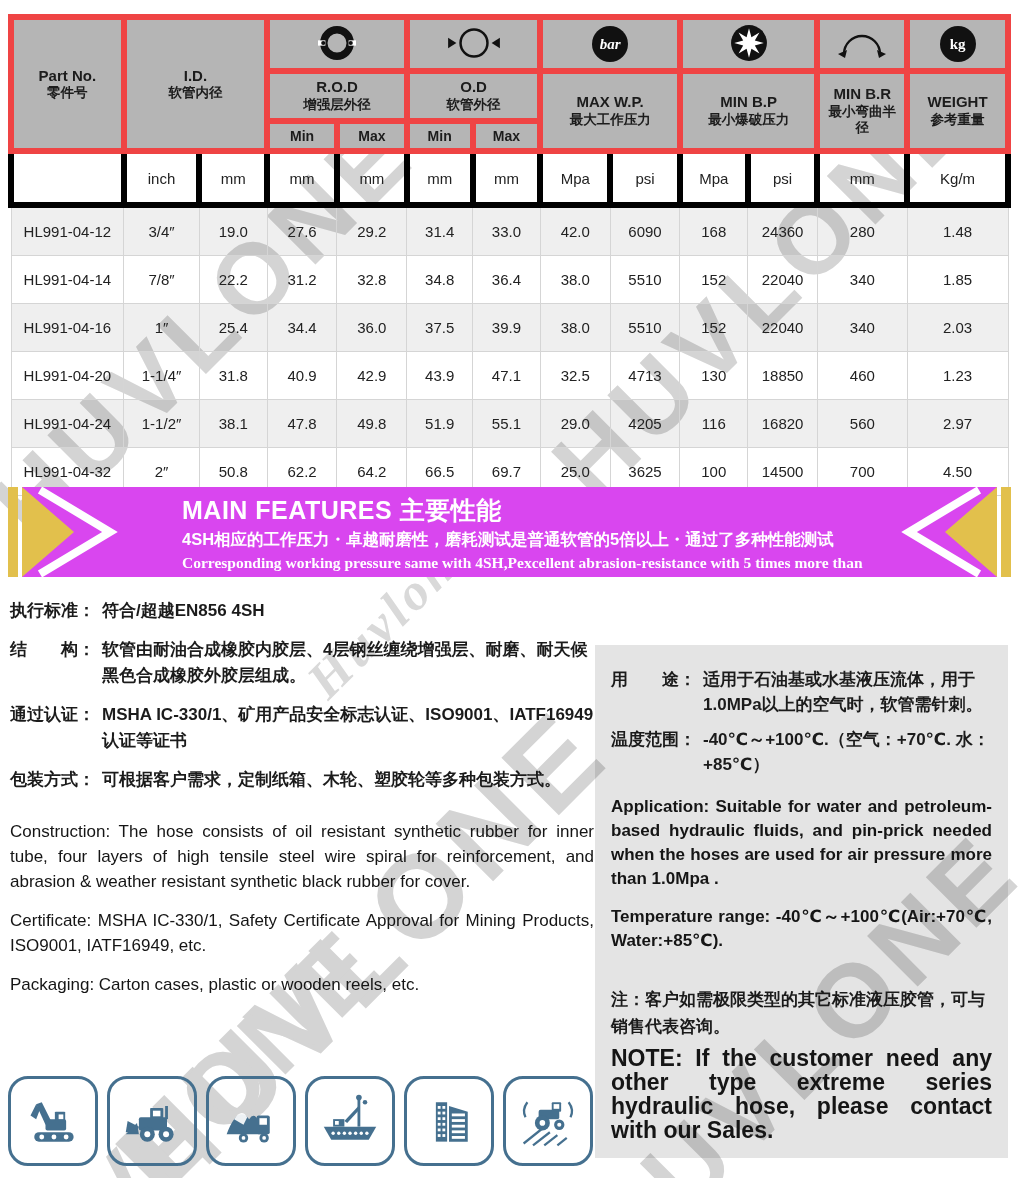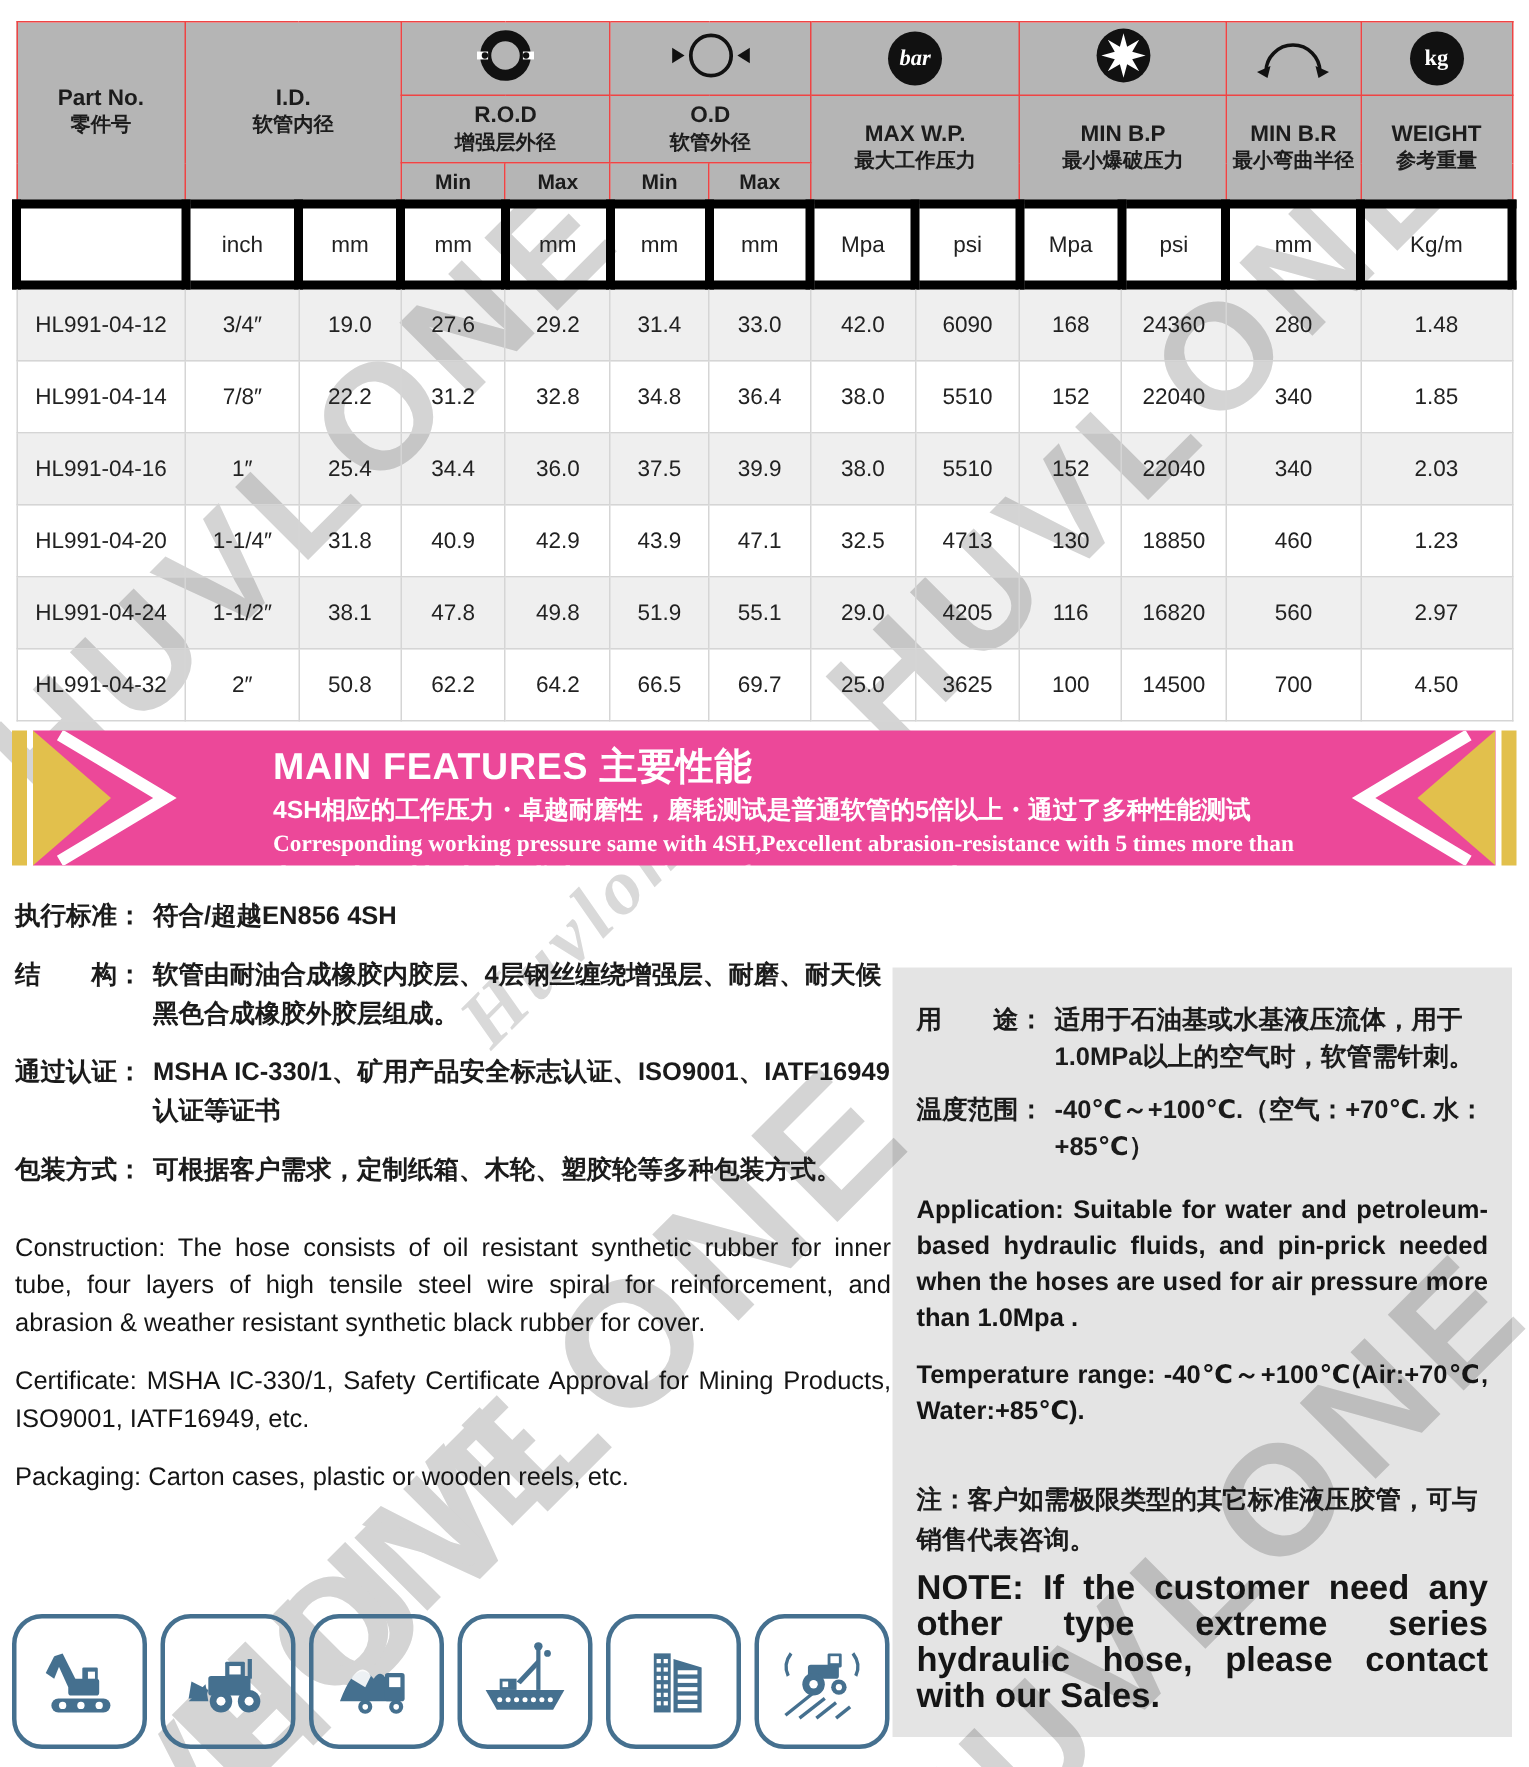--- a/index.html
+++ b/index.html
@@ -15,37 +15,37 @@
   .wm4{left:560px;top:1210px;font-size:104px;}
   .wm5{left:-60px;top:1290px;font-size:100px;}
   .wm6{left:295px;top:668px;font-size:52px;font-family:"Liberation Serif",serif;
        font-style:italic;letter-spacing:4px;color:#d9d9d9;}
   .content{position:relative;z-index:1;}
 
   
   table.spec{position:absolute;top:14px;left:8px;width:1003px;border-collapse:collapse;
              table-layout:fixed;font-size:15px;}
   table.spec th,table.spec td{text-align:center;vertical-align:middle;padding:0 2px;}
-  thead th{background:#b5b5b5;border:1px solid #ef4444;color:#1c1c1c;font-weight:bold;}
+  thead th{background:#b5b5b5;border:6px solid #ef4444;color:#1c1c1c;font-weight:bold;}
   tr.icons-row th{height:48px;}
   tr.labels-row th{height:44px;line-height:1.25;}
   tr.minmax-row th{height:24px;font-size:14px;}
   .hdr-en{font-size:15px;font-weight:bold;}
   .hdr-zh{font-size:13.5px;font-weight:bold;}
   tr.units-row td{height:48px;background:transparent;border:6px solid #000000;font-size:15px;}
   tbody.data tr td{height:47px;border:1px solid #d5d5d5;}
   tbody.data tr.alt td{background:rgba(0,0,0,0.063);}
   .circle-badge{display:inline-flex;align-items:center;justify-content:center;
     width:36px;height:36px;border-radius:50%;background:#111;color:#fff;
     font-family:"Liberation Serif",serif;font-weight:bold;font-size:15px;}
 
   
   .banner{position:absolute;top:487px;left:8px;width:1003px;height:90px;display:flex;align-items:stretch;}
   .vbar{width:10px;background:#e2c04c;}
-  .banner-core{flex:1;background:#ec4899;margin:0 4px;position:relative;overflow:hidden;}
+  .banner-core{flex:1;background:#d946ef;margin:0 4px;position:relative;overflow:hidden;}
   .chev{position:absolute;top:0;height:90px;}
   .chev-l{left:0;}
   .chev-r{right:0;transform:scaleX(-1);}
   .banner-text{position:absolute;left:160px;top:7px;right:130px;color:#fff;}
   .banner-title{font-size:25px;font-weight:bold;letter-spacing:.5px;}
   .banner-zh{font-size:16.5px;font-weight:bold;margin-top:2px;}
   .banner-en{font-family:"Liberation Serif",serif;font-weight:bold;font-size:15.5px;line-height:1.3;margin-top:2px;}
 
   
   .left-col{position:absolute;top:598px;left:10px;width:584px;}

